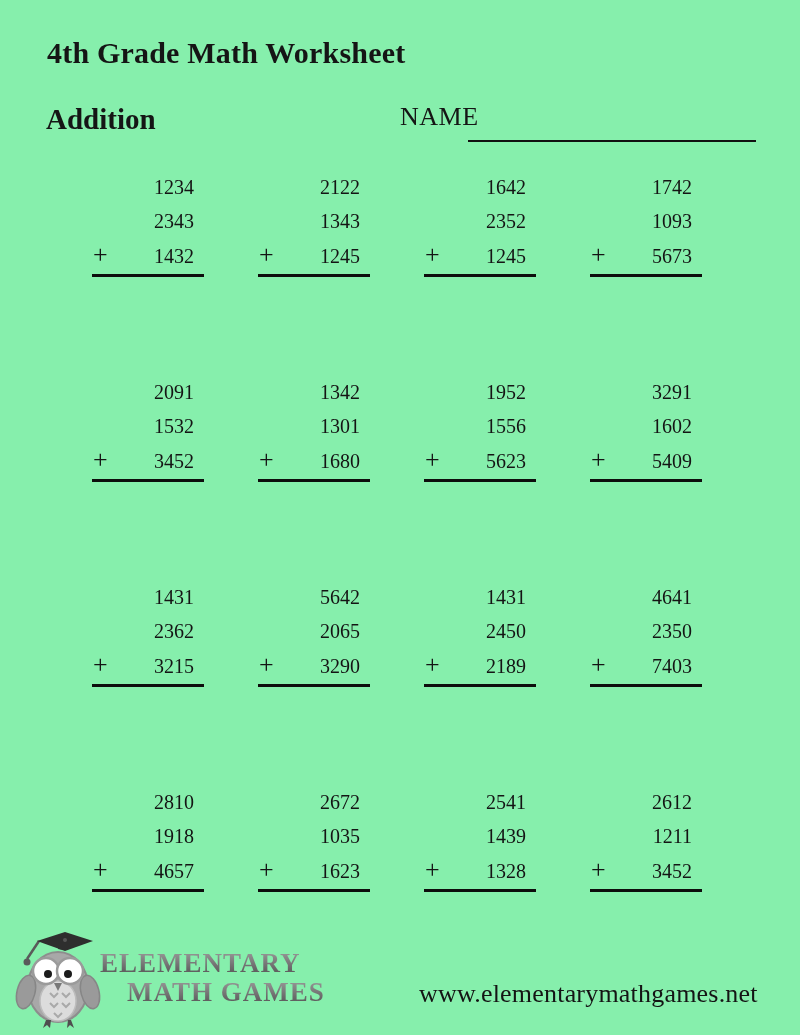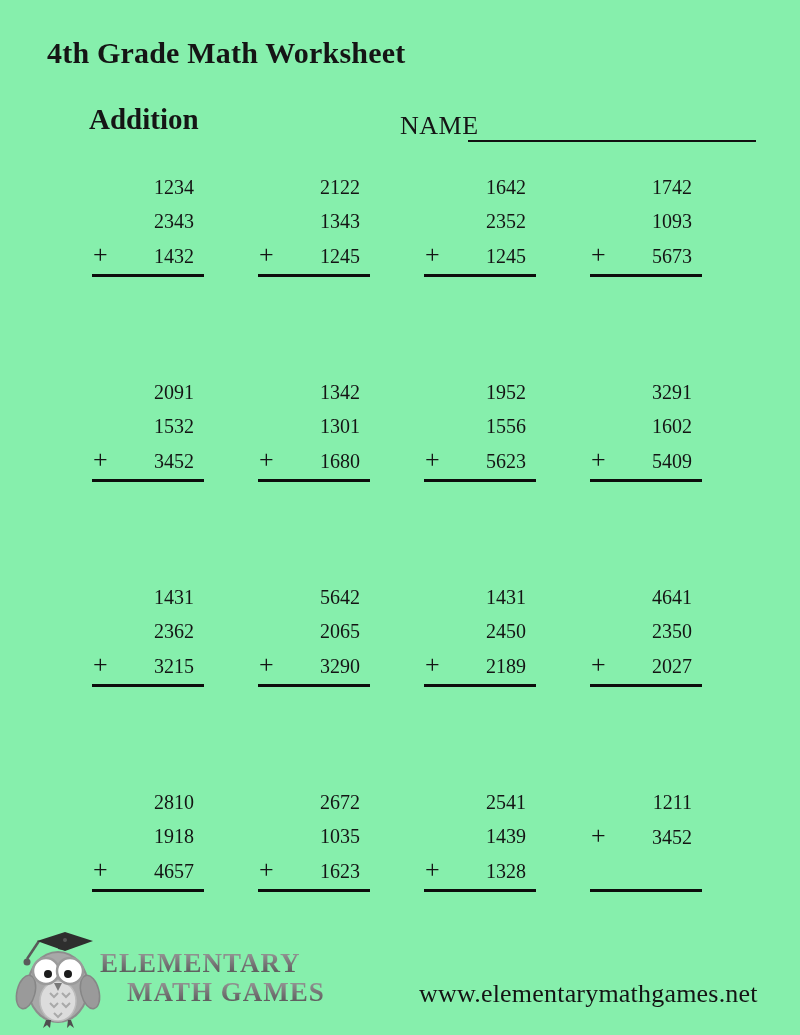--- a/index.html
+++ b/index.html
@@ -23,26 +23,25 @@
     letter-spacing: 0.2px;
     color: #151515;
   }
   .ws-section {
     position: absolute;
     left: 46px;
     top: 103px;
     font-size: 29px;
     font-weight: 600;
     color: #151515;
-    margin-left: 43px;
   }
   .name-row {
     position: absolute;
     left: 400px;
-    top: 111px;
+    top: 102px;
   }
   .name-label {
     font-size: 26px;
     font-weight: 500;
     letter-spacing: 0.5px;
     color: #151515;
   }
   .name-blank {
     position: absolute;
     left: 468px;
@@ -222,21 +221,21 @@
         <div class="addend-row">
           <span class="plus">+</span>
           <span class="addend">2189</span>
         </div>
       </div>
       <div class="problem">
         <div class="addend">4641</div>
         <div class="addend">2350</div>
         <div class="addend-row">
           <span class="plus">+</span>
-          <span class="addend">2027</span>
+          <span class="addend">7403</span>
         </div>
       </div>
       <div class="problem">
         <div class="addend">2810</div>
         <div class="addend">1918</div>
         <div class="addend-row">
           <span class="plus">+</span>
           <span class="addend">4657</span>
         </div>
       </div>
@@ -250,20 +249,21 @@
       </div>
       <div class="problem">
         <div class="addend">2541</div>
         <div class="addend">1439</div>
         <div class="addend-row">
           <span class="plus">+</span>
           <span class="addend">1328</span>
         </div>
       </div>
       <div class="problem">
+        <div class="addend">2612</div>
         <div class="addend">1211</div>
         <div class="addend-row">
           <span class="plus">+</span>
           <span class="addend">3452</span>
         </div>
       </div>
     </div>
 
   <svg class="owl" width="90" height="104" viewBox="0 0 90 104" xmlns="http://www.w3.org/2000/svg">
 

